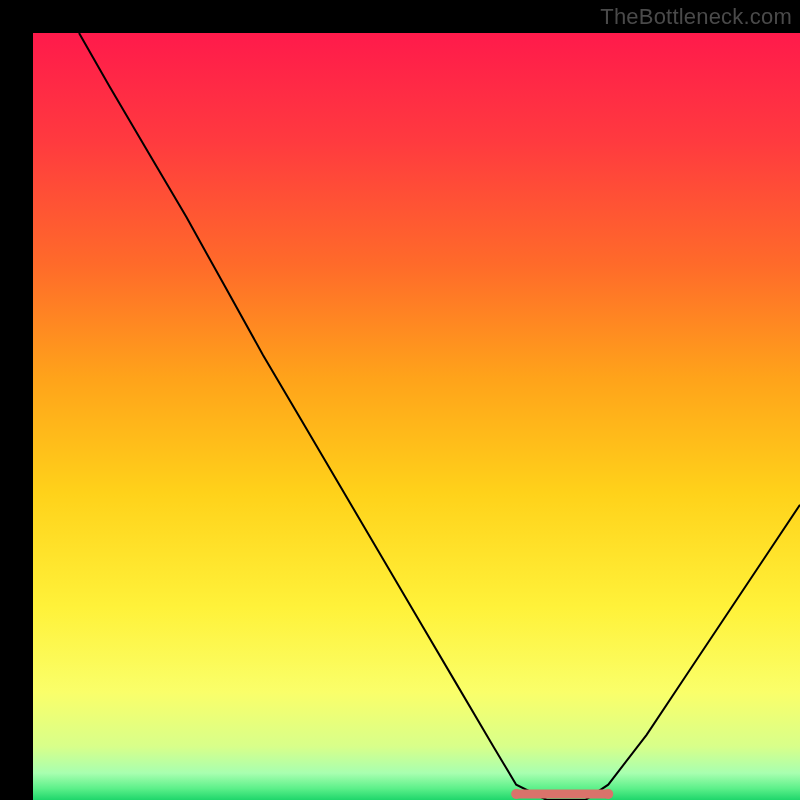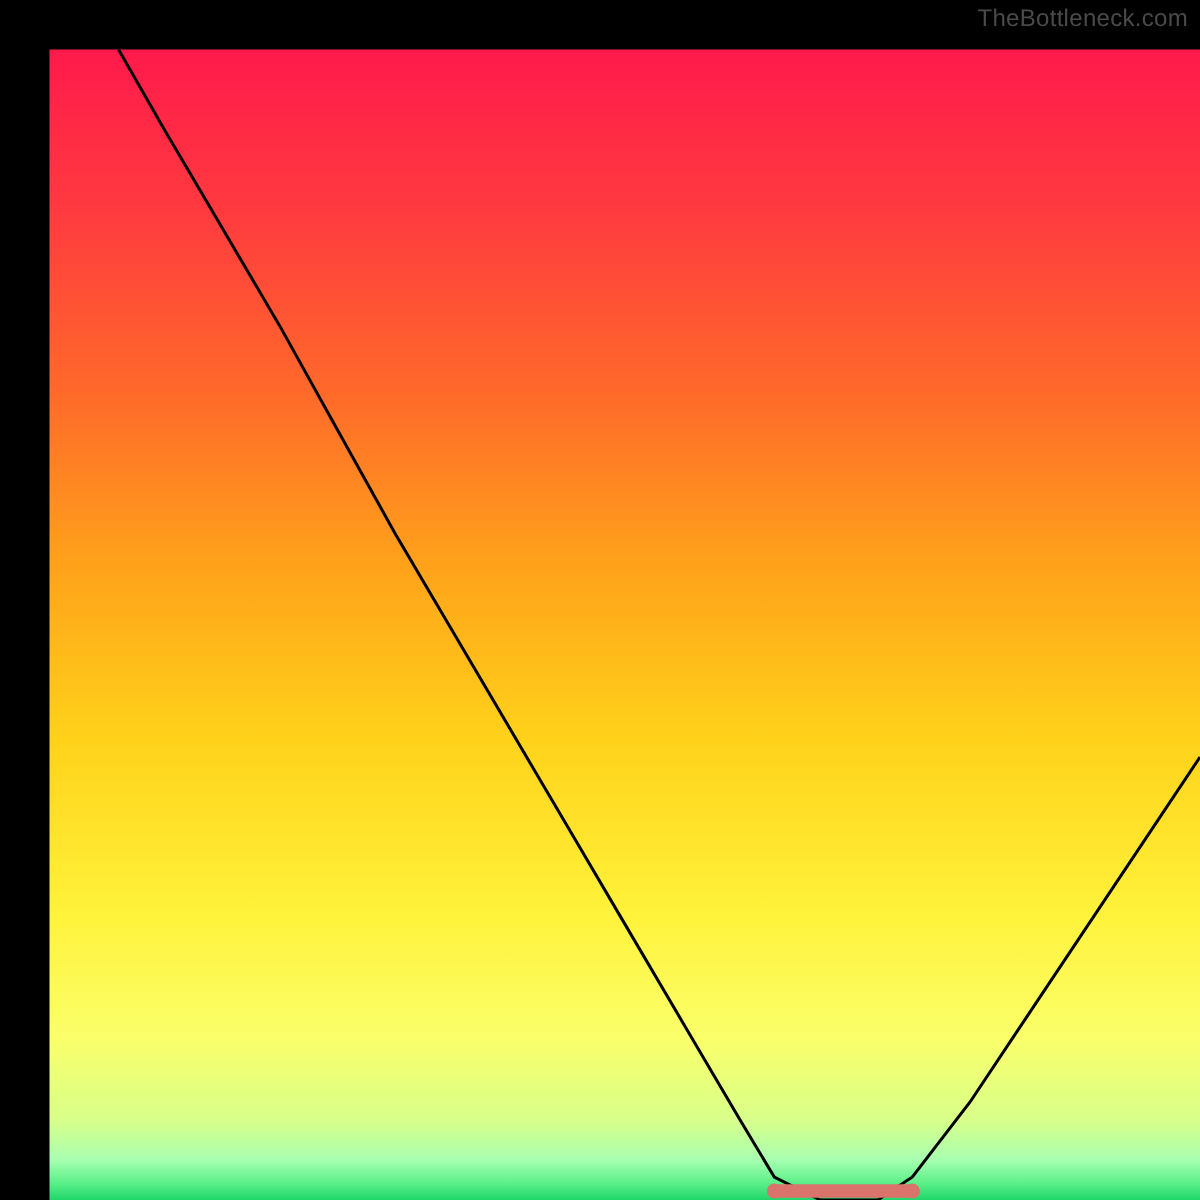--- a/index.html
+++ b/index.html
@@ -15,21 +15,21 @@
     position: relative;
     width: 800px;
     height: 800px;
     background: #000;
   }
   .watermark {
     position: absolute;
     top: 4px;
     right: 8px;
     color: #4a4a4a;
-    font-size: 16px;
+    font-size: 22px;
     font-weight: 500;
     letter-spacing: 0.2px;
     pointer-events: none;
   }
   svg {
     display: block;
   }
 </style>
 </head>
 <body>

